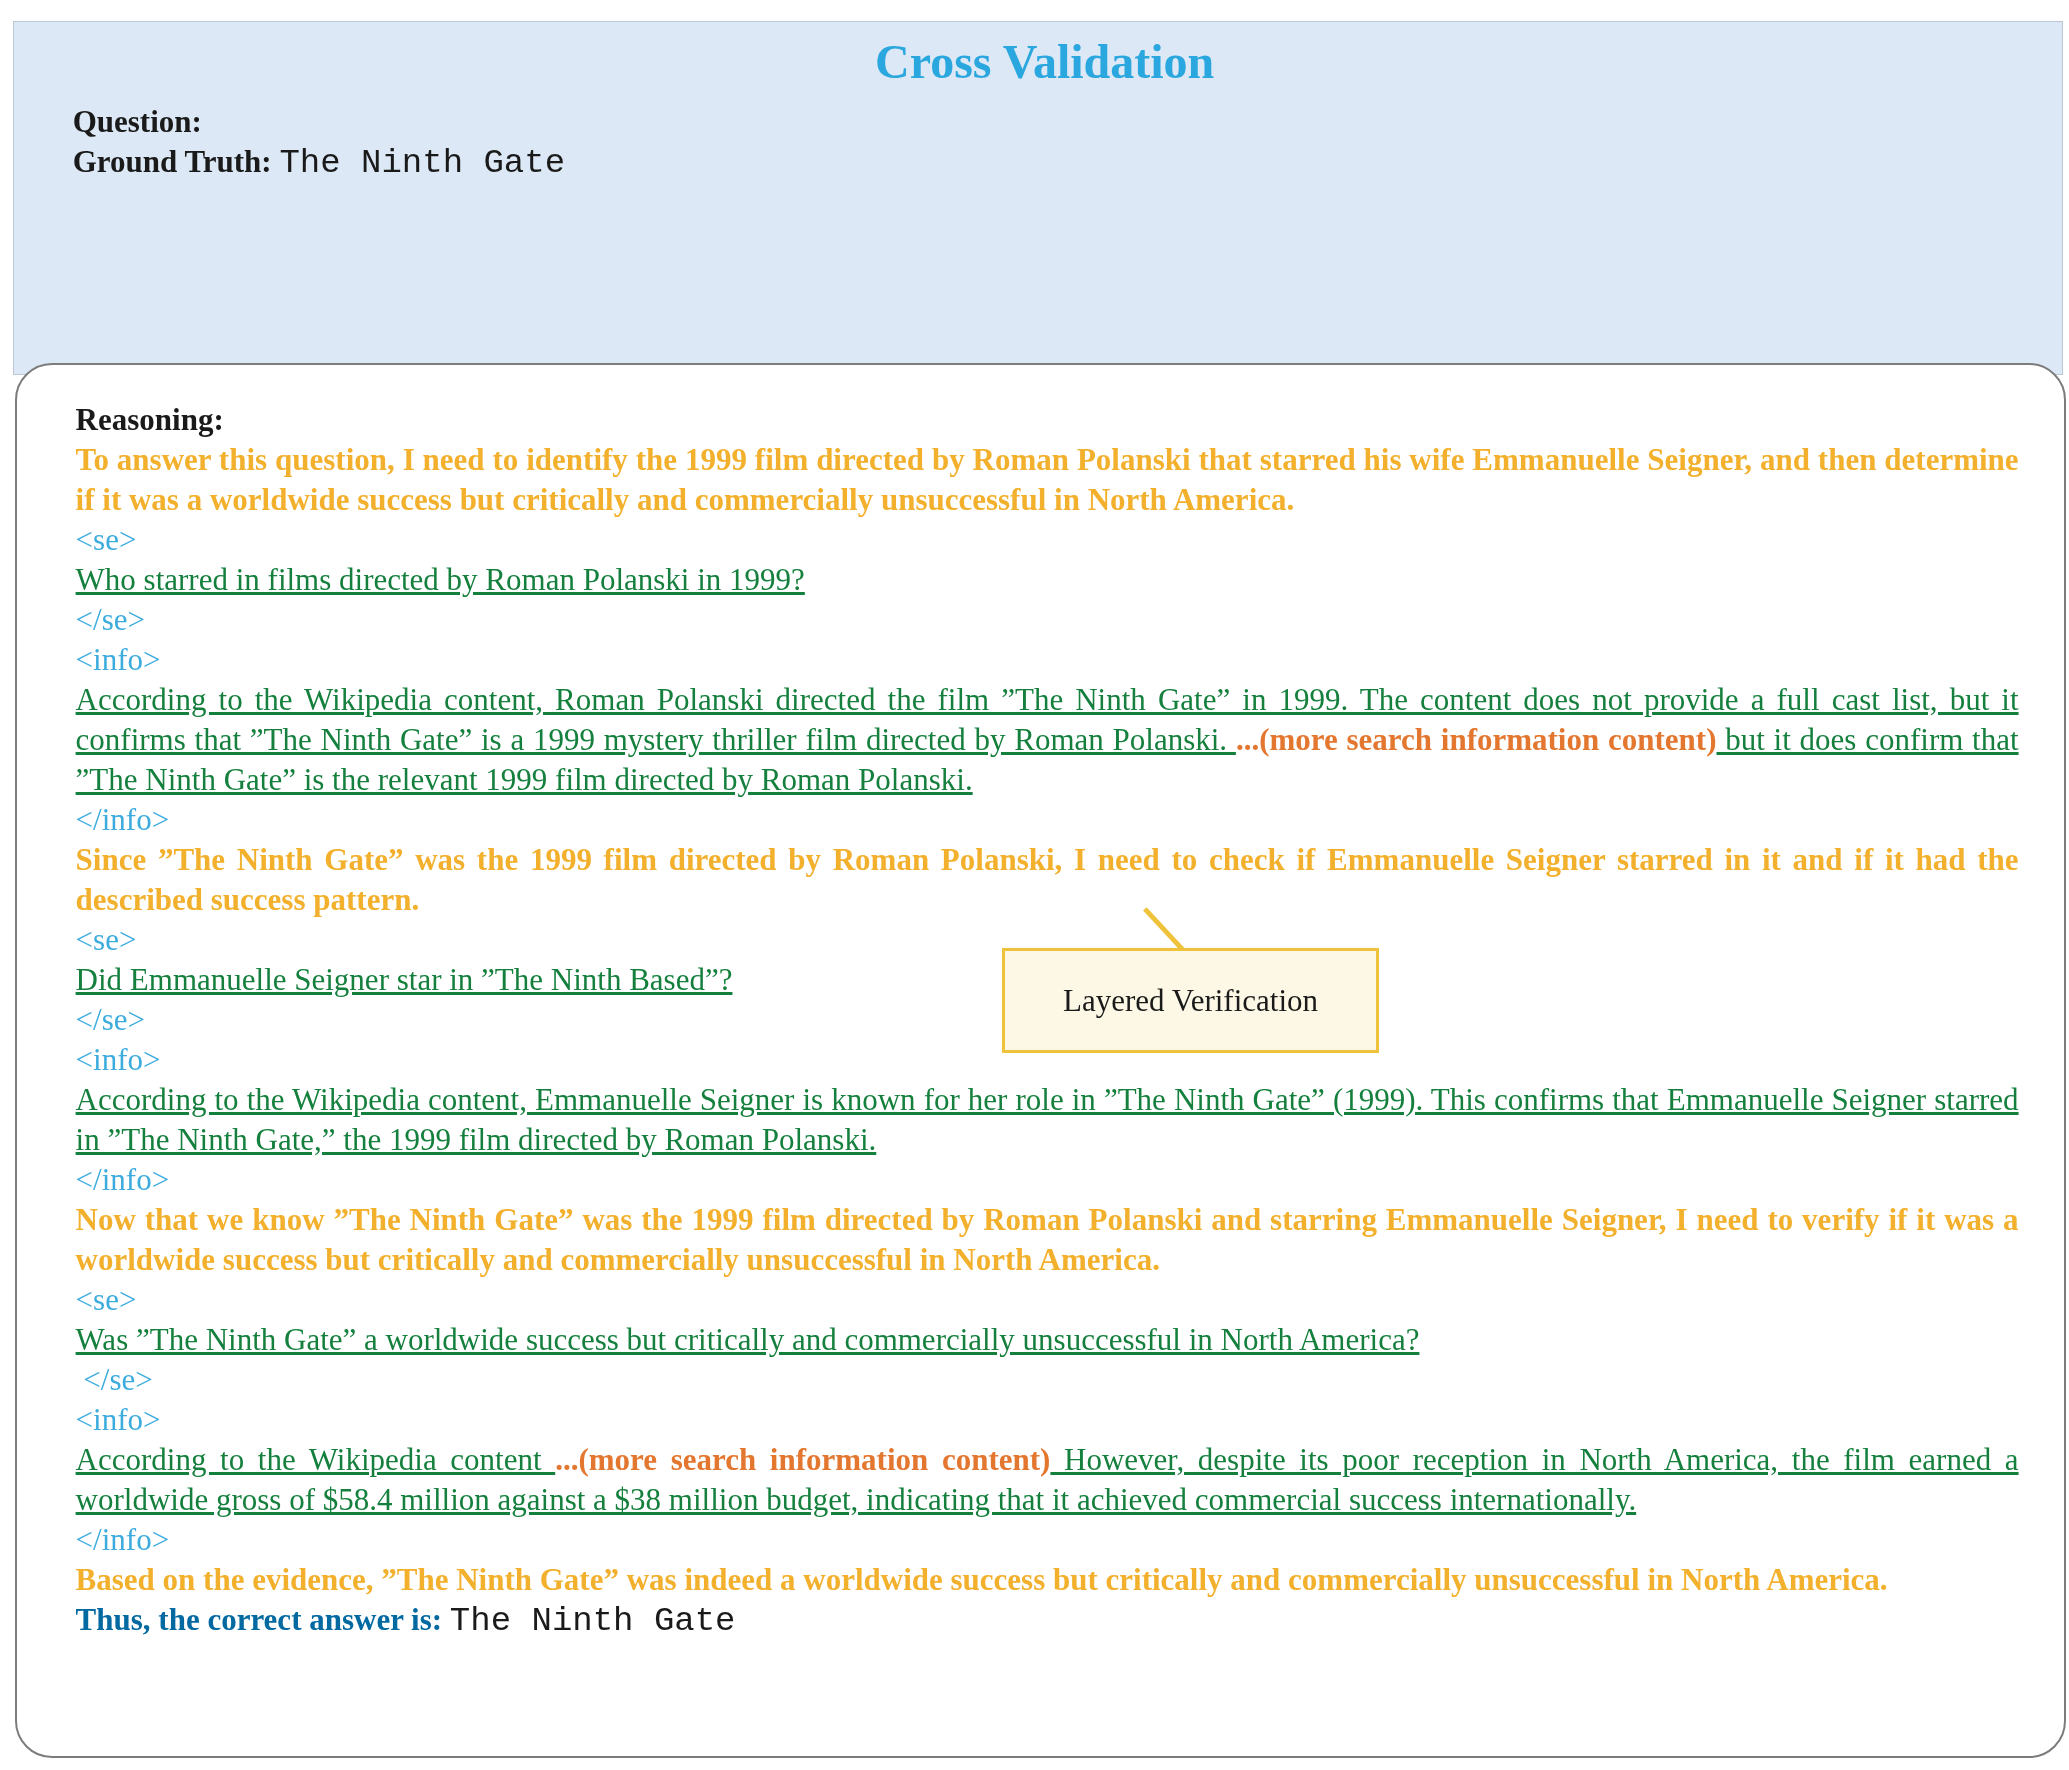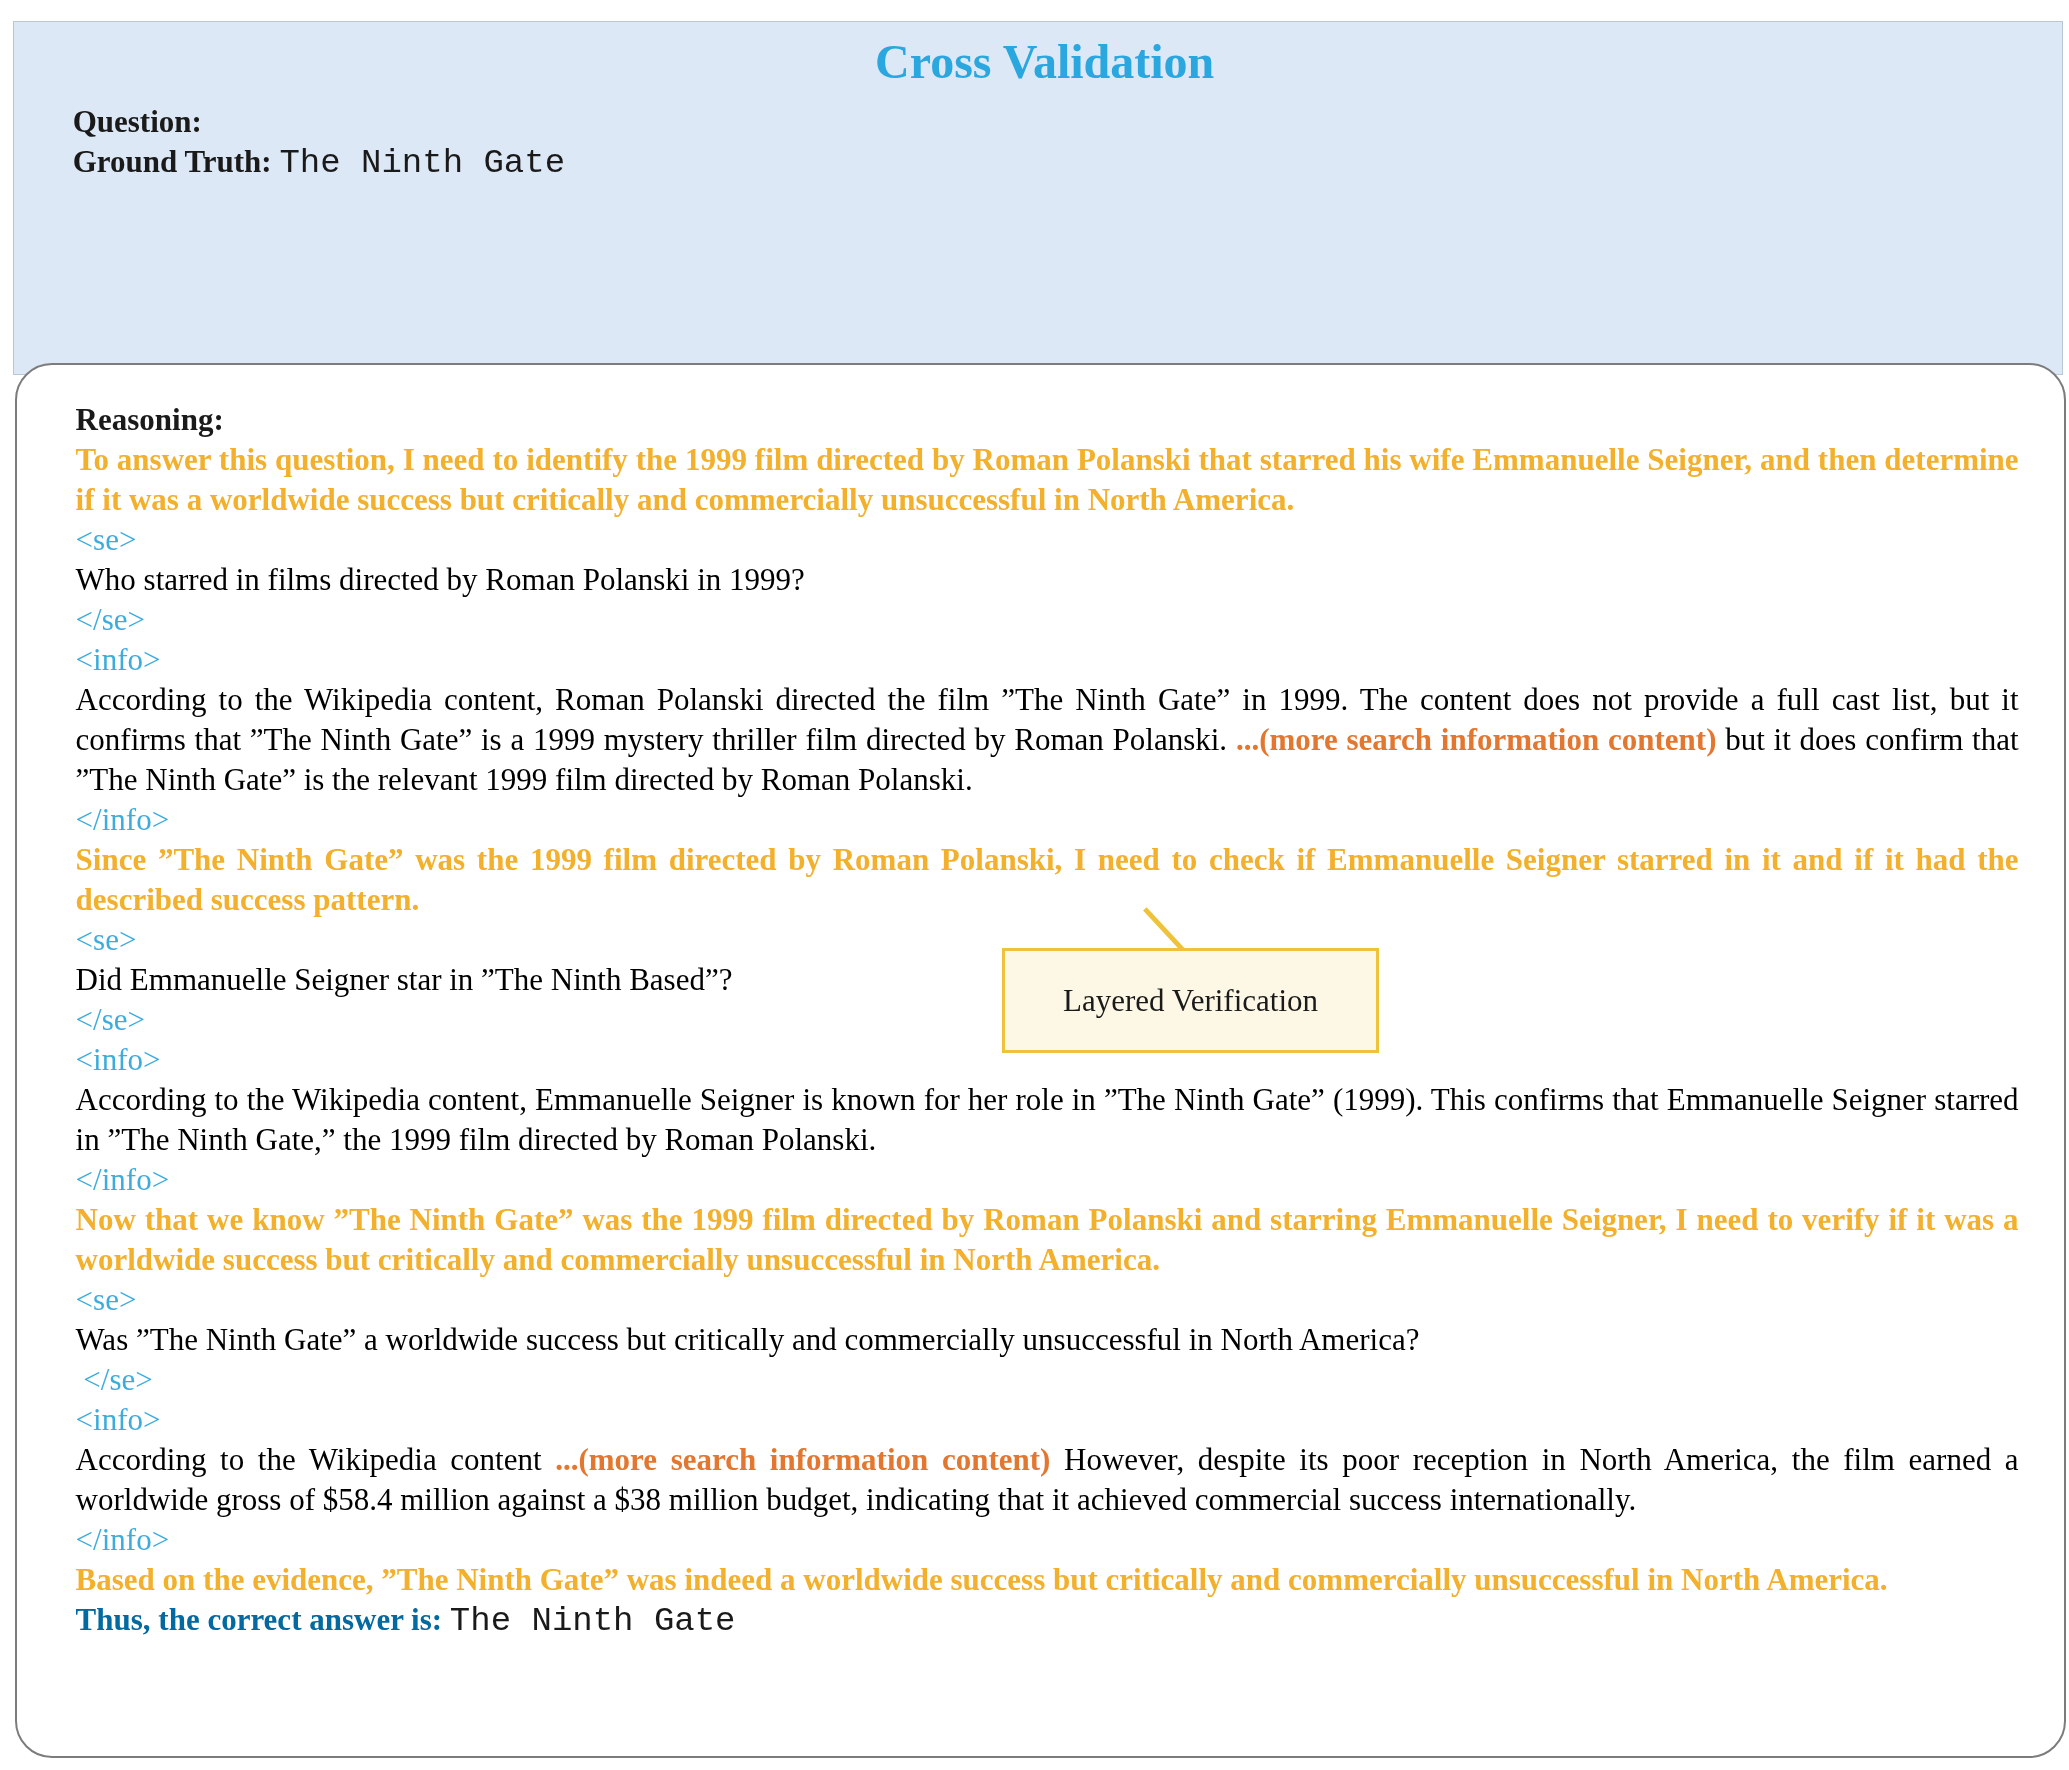--- a/index.html
+++ b/index.html
@@ -61,21 +61,21 @@
     border: 2px solid var(--panel_border);
     border-radius: 37px;
     box-sizing: border-box;
     padding: 35px 45px 0 59px;
     font-size: 31px;
     line-height: 40px;
   }
   .r-label { font-weight: bold; }
   .para { text-align: justify; }
   .para.tagline { text-align: left; white-space: pre-wrap; }
-  .seg.plain { color: #000000; }
+  .seg.plain { color: #15803d; text-decoration: underline; }
   .seg.gold  { color: var(--gold_text); font-weight: bold; }
   .seg.tag   { color: var(--tag_blue); text-align: center; }
   .seg.orange{ color: var(--orange_text); font-weight: bold; }
   .seg.bold  { font-weight: bold; color: #0369a1; }
   .seg.mono  { font-family: "Liberation Mono", monospace; font-size: 34px; }
 
   
   .callout {
     position: absolute;
     left: 1002px; top: 948px;

